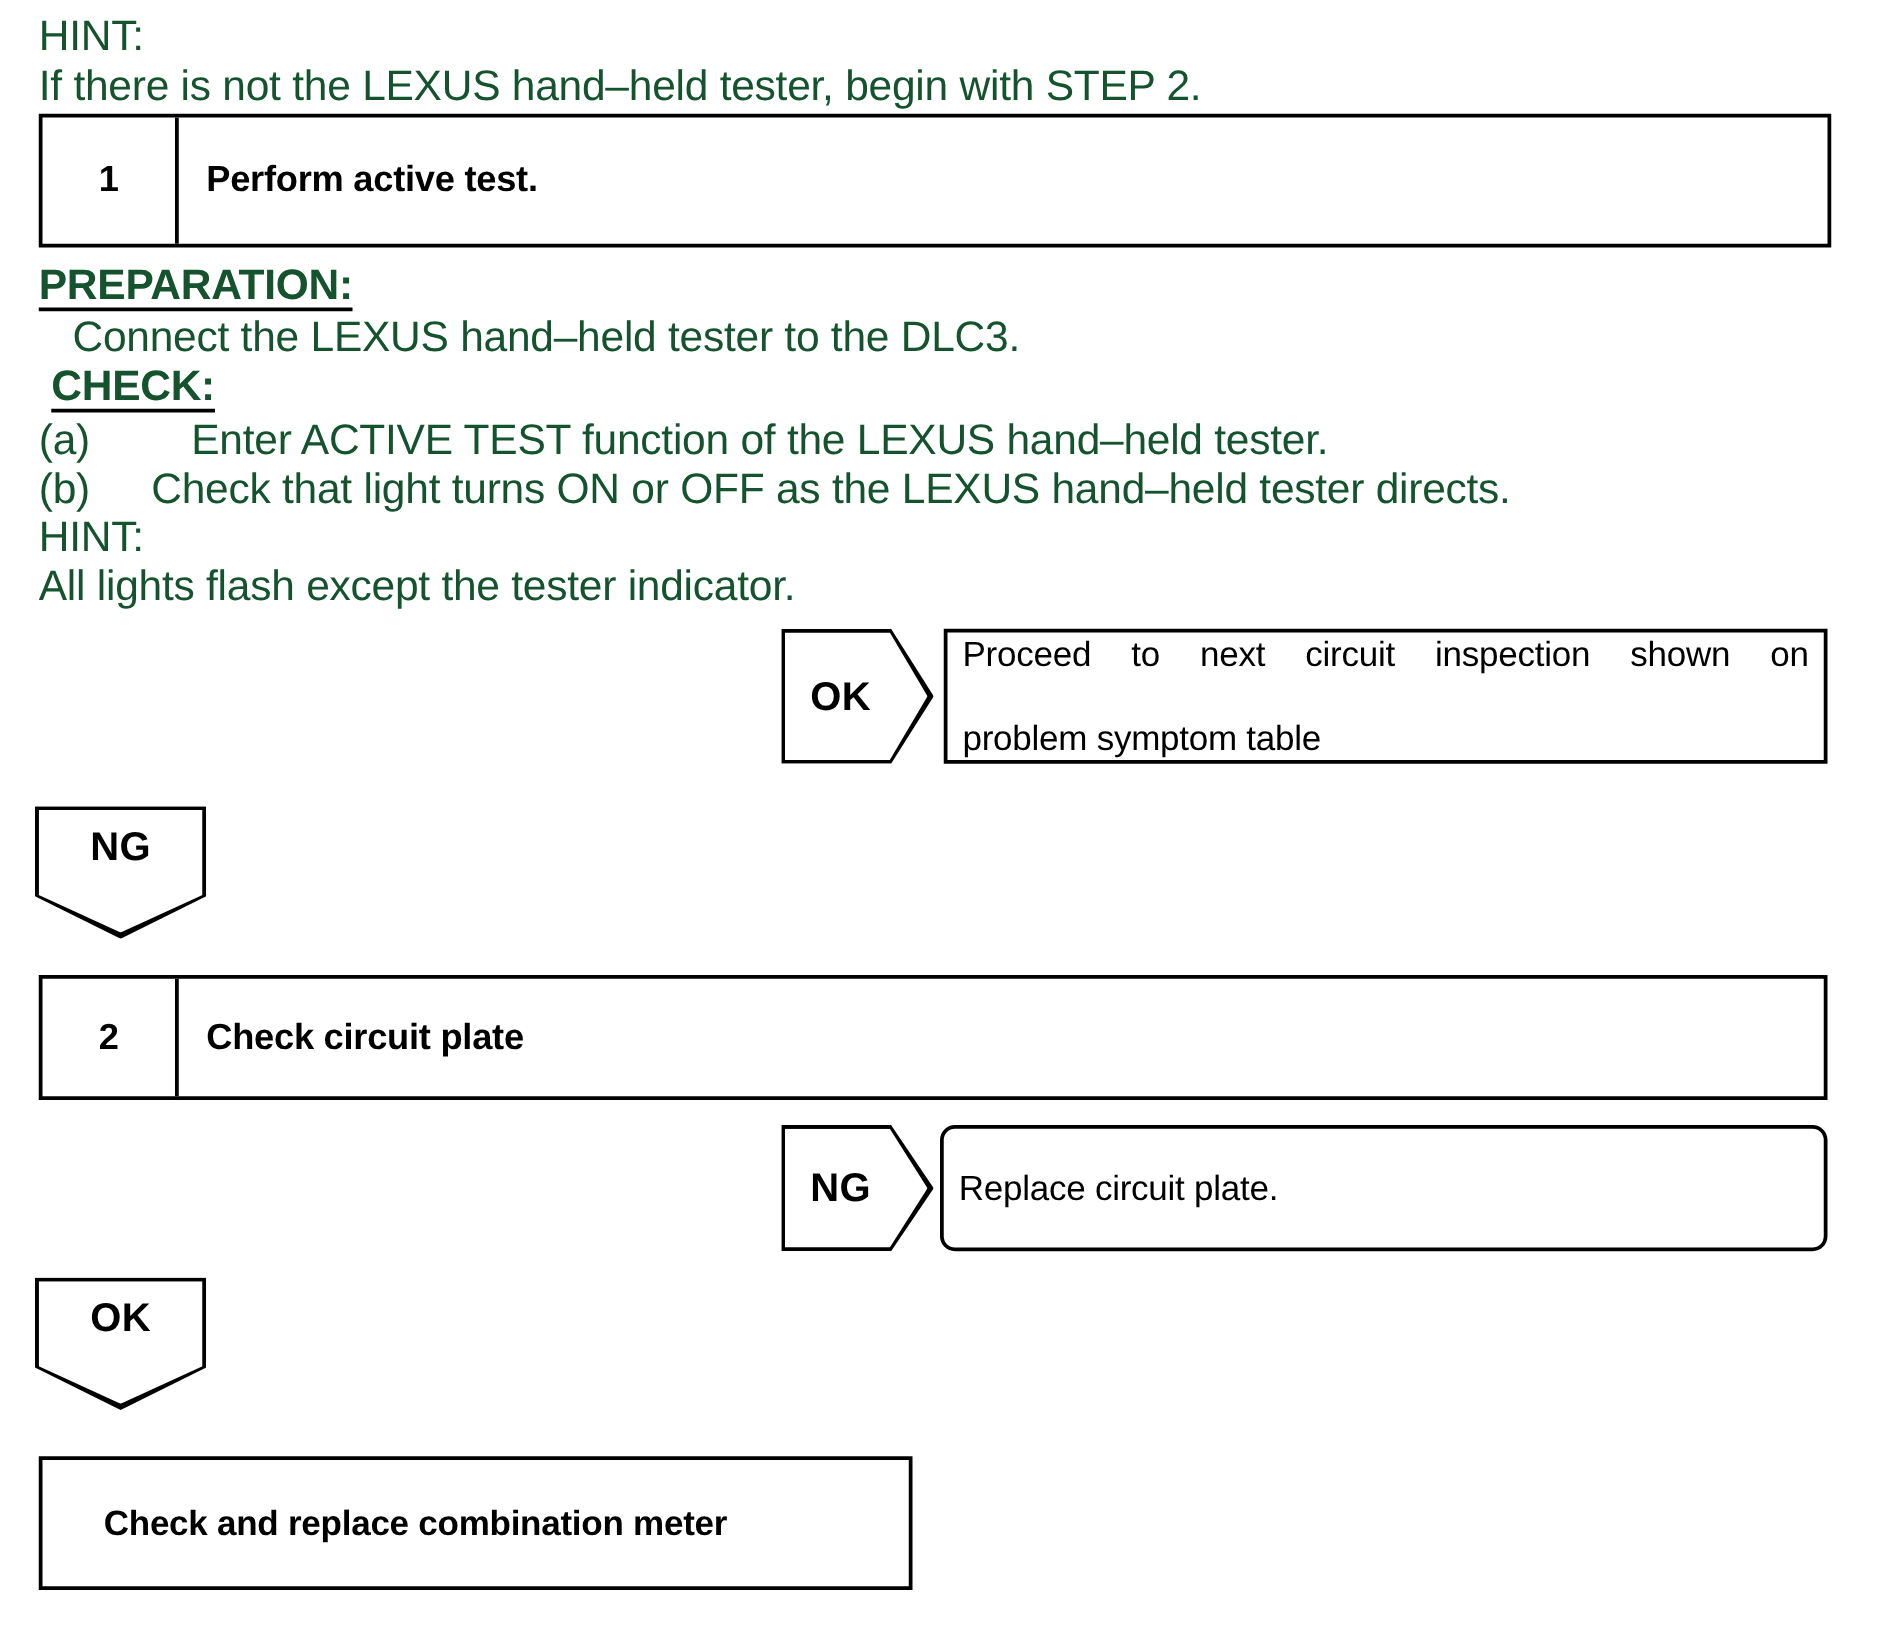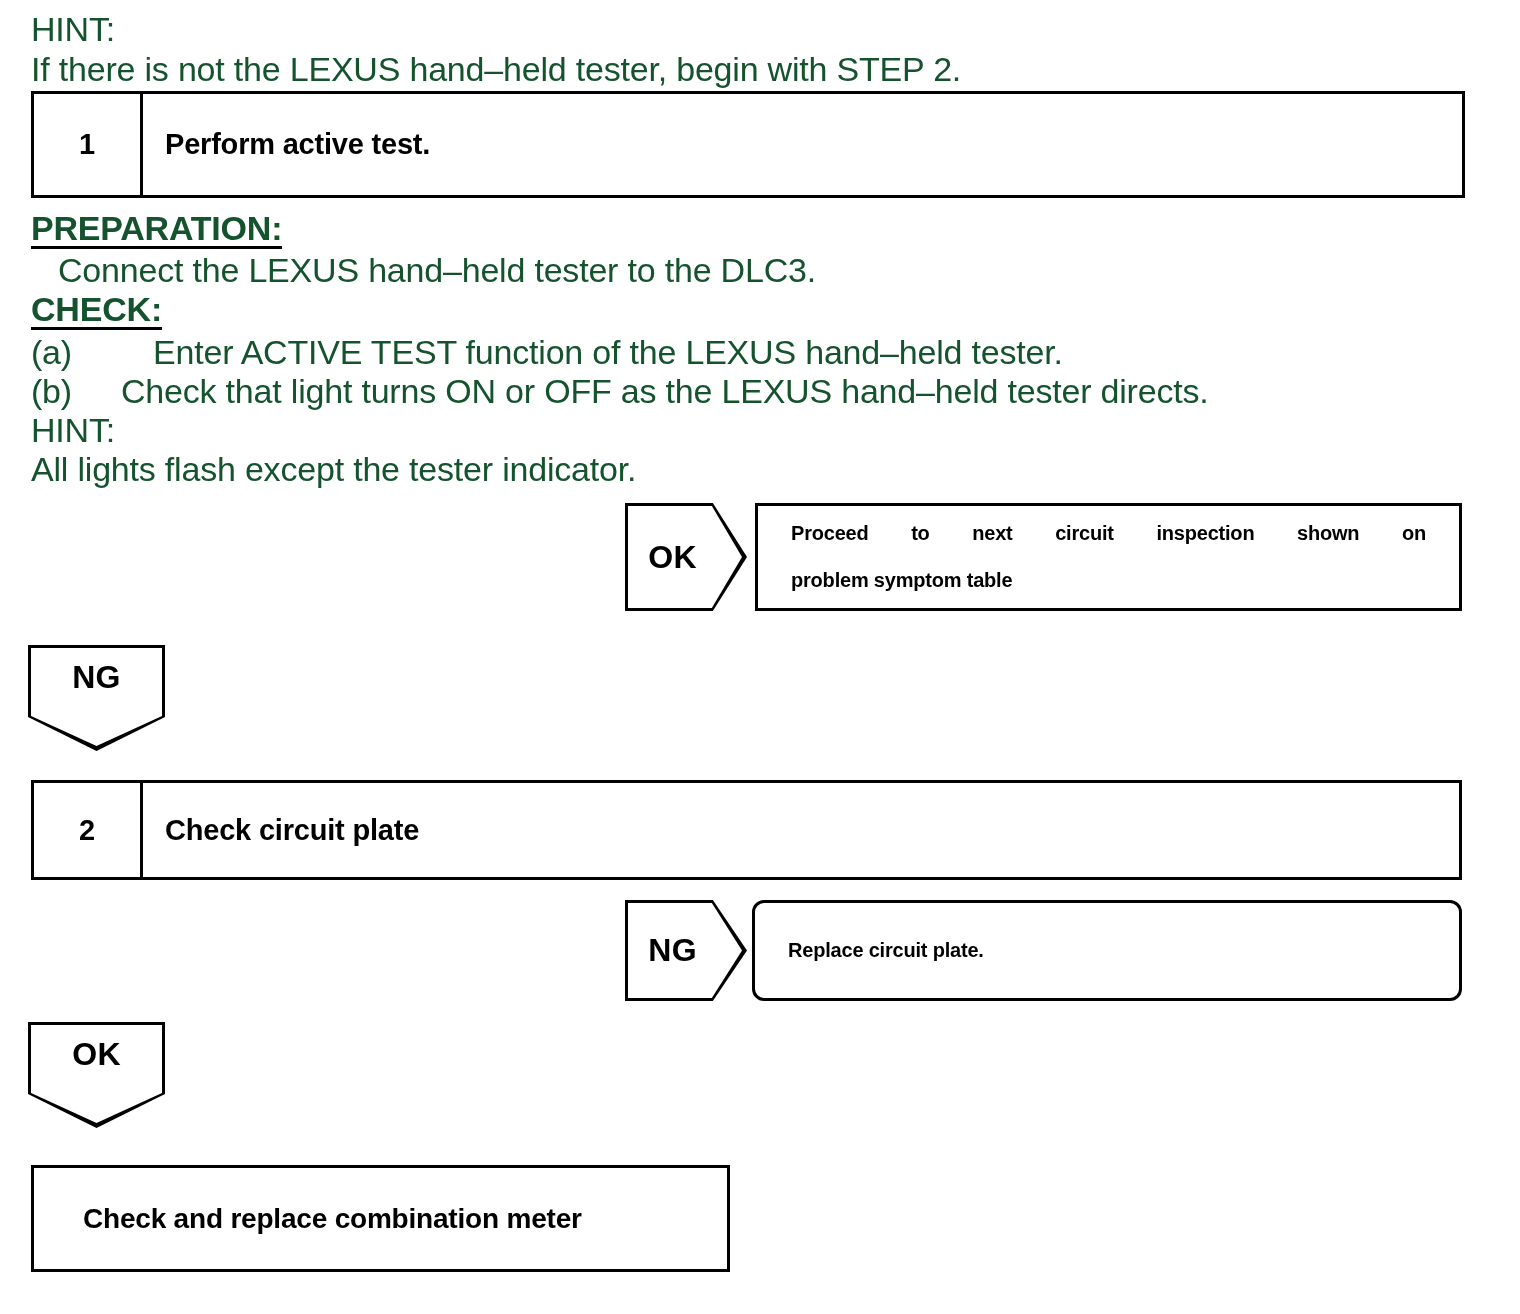--- a/index.html
+++ b/index.html
@@ -72,23 +72,23 @@
   
   .resultbox {
     position: absolute;
     border: 3px solid #000;
     box-sizing: border-box;
     background: #fff;
     display: flex;
     align-items: center;
   }
   .resultbox .rtext {
-    padding: 0 33px;
-    font-size: 20px;
-    font-weight: bold;
+    padding: 0 12px;
+    font-size: 28px;
+    font-weight: normal;
     line-height: 1.18;
     letter-spacing: -0.2px;
     width: 100%;
     box-sizing: border-box;
   }
   .resultbox .rtext.justified {
     text-align: justify;
   }
   .resultbox .rtext.justified > span.l1 {
     display: block;
@@ -175,21 +175,21 @@
   <div class="txt" style="left:31px; top:52px;">If there is not the LEXUS hand–held tester, begin with STEP 2.</div>
 
   <div class="stepbox" style="left:31px; top:91px; width:1434px; height:107px;">
     <div class="num">1</div>
     <div class="title">Perform active test.</div>
   </div>
 
   <div class="txt bold ul" style="left:31px; top:211px;">PREPARATION:</div>
   <div class="txt" style="left:31px; top:253px;margin-left:27px;">Connect the LEXUS hand–held tester to the DLC3.</div>
 
-  <div class="txt bold ul" style="left:31px; top:292px;">CHECK:</div>
+  <div class="txt bold ul" style="left:41px; top:292px;">CHECK:</div>
 
   <div class="txt" style="left:31px; top:335px;">(a)</div>
   <div class="txt" style="left:129px; top:335px;margin-left:24px;">Enter ACTIVE TEST function of the LEXUS hand–held tester.</div>
 
   <div class="txt" style="left:31px; top:374px;">(b)</div>
   <div class="txt" style="left:121px; top:374px;">Check that light turns ON or OFF as the LEXUS hand–held tester directs.</div>
 
   <div class="txt" style="left:31px; top:413px;">HINT:</div>
   <div class="txt" style="left:31px; top:452px;">All lights flash except the tester indicator.</div>
 

